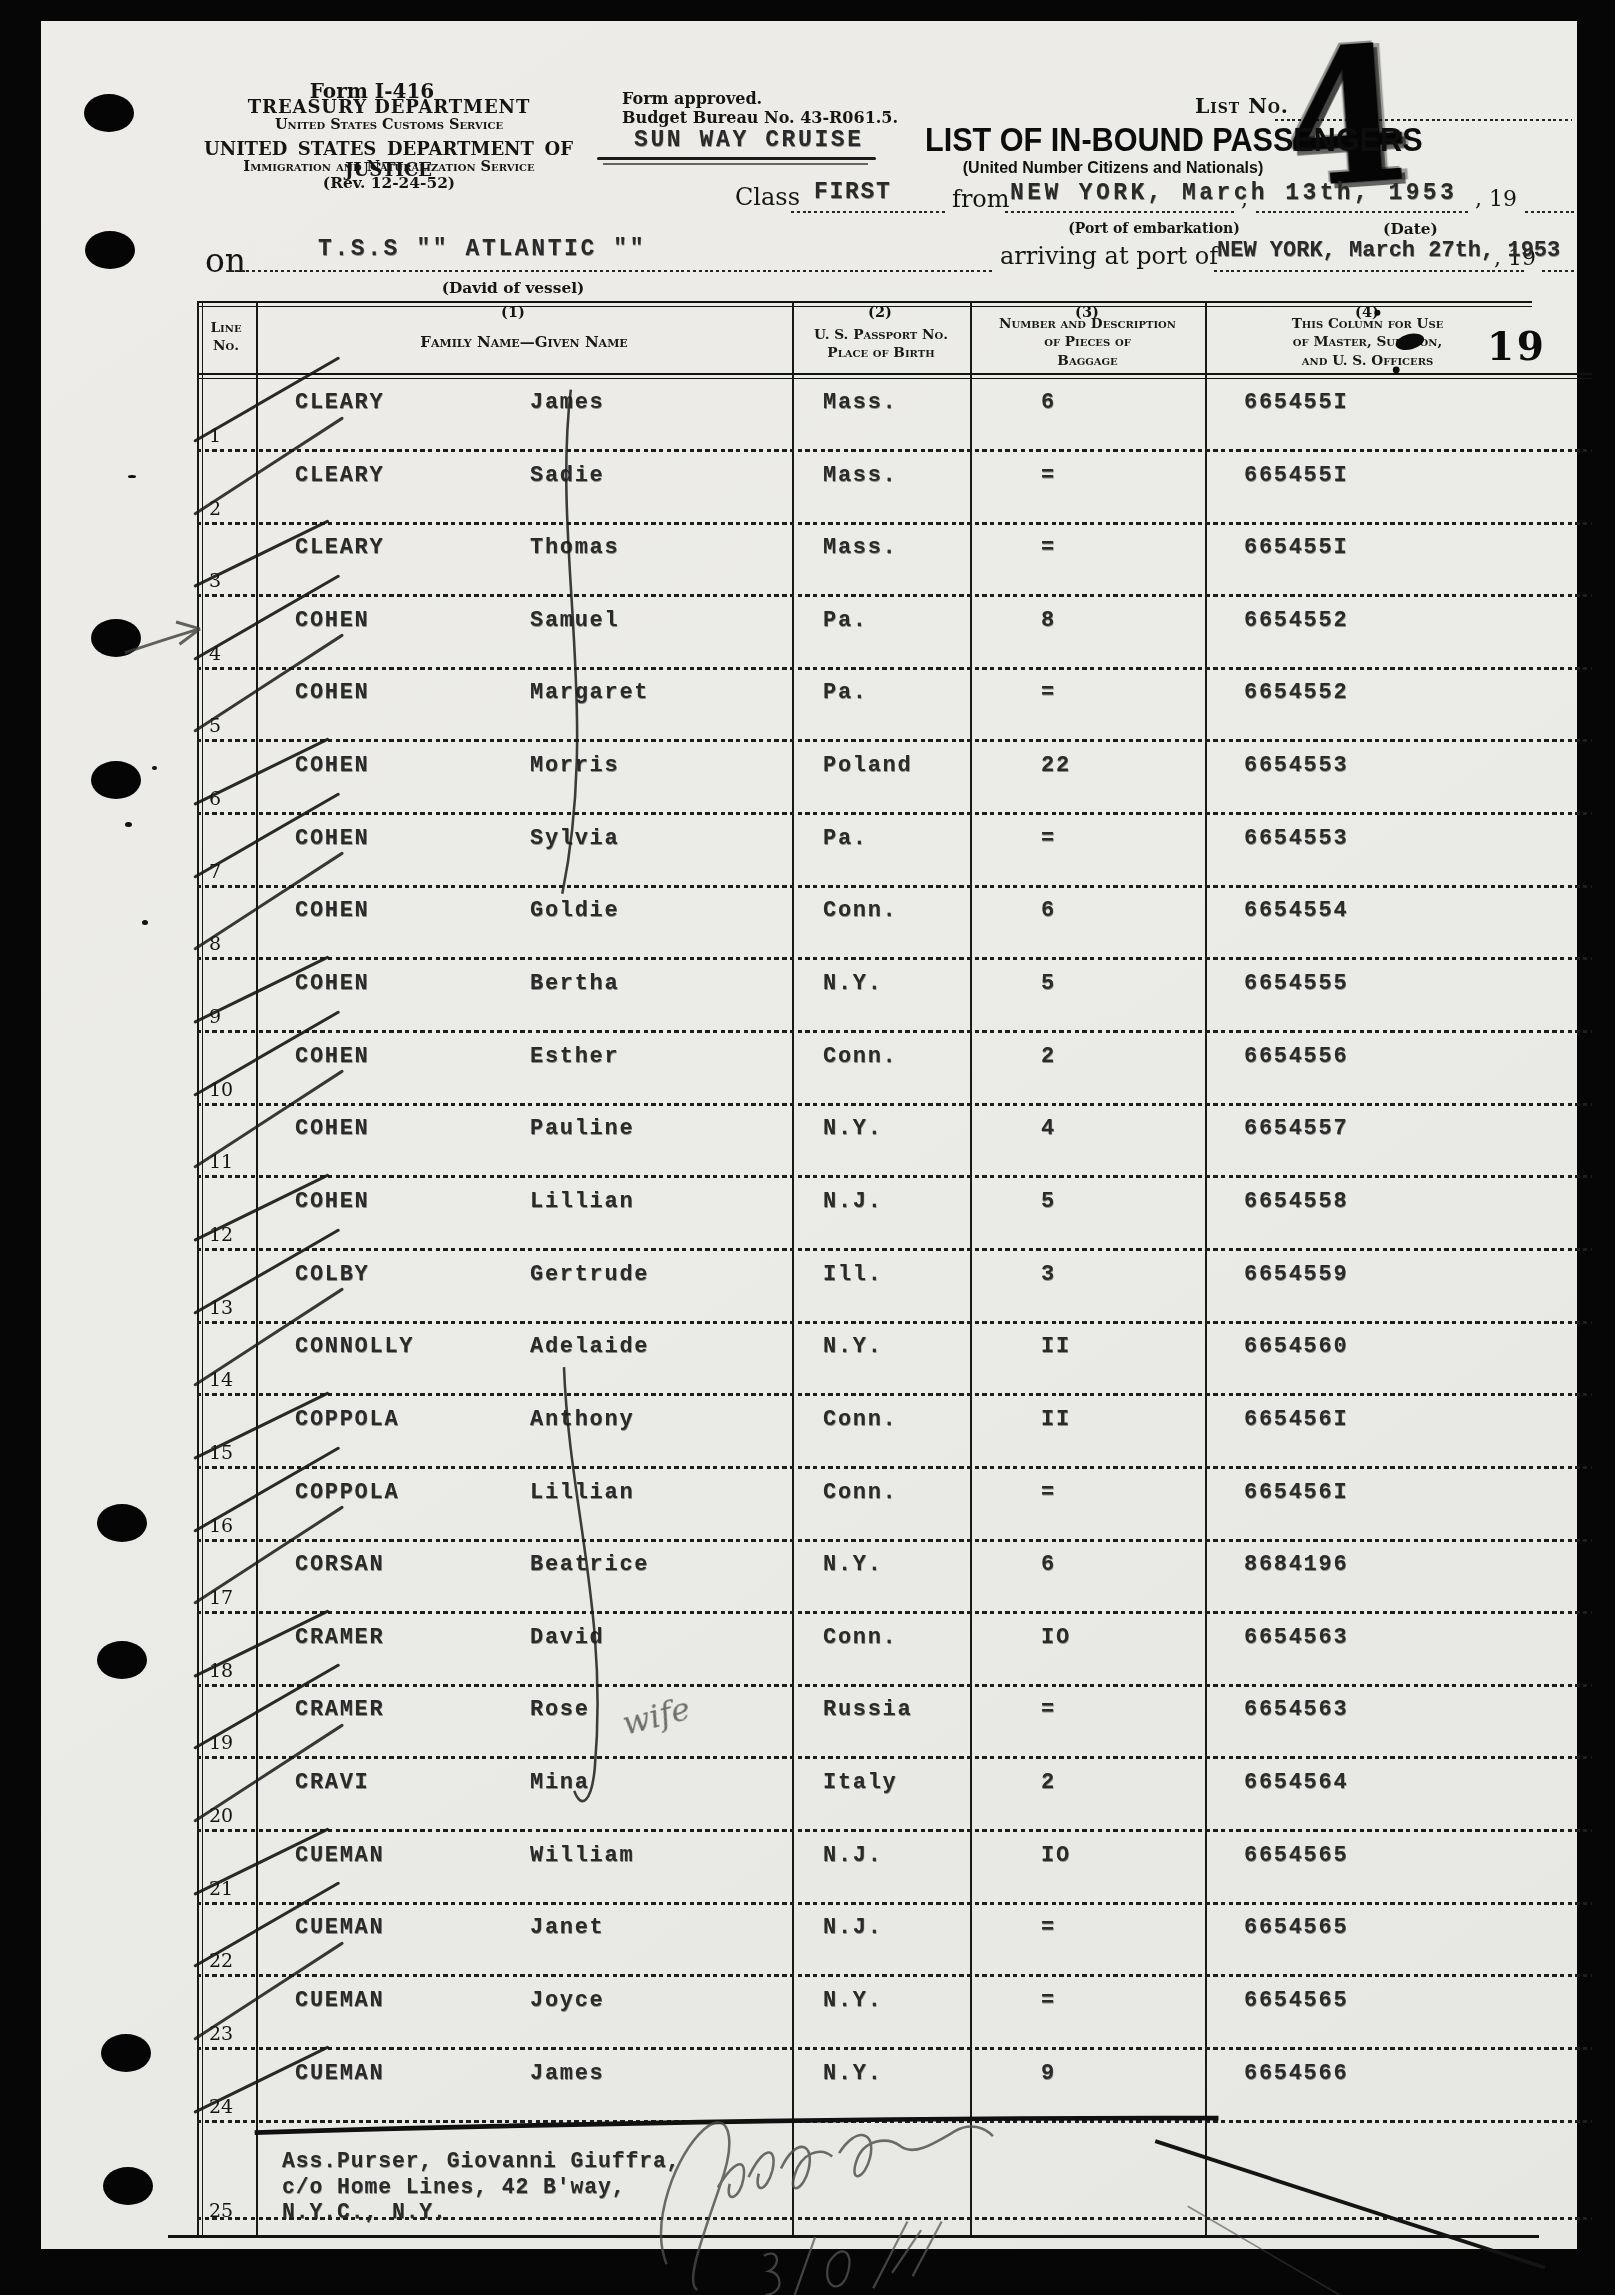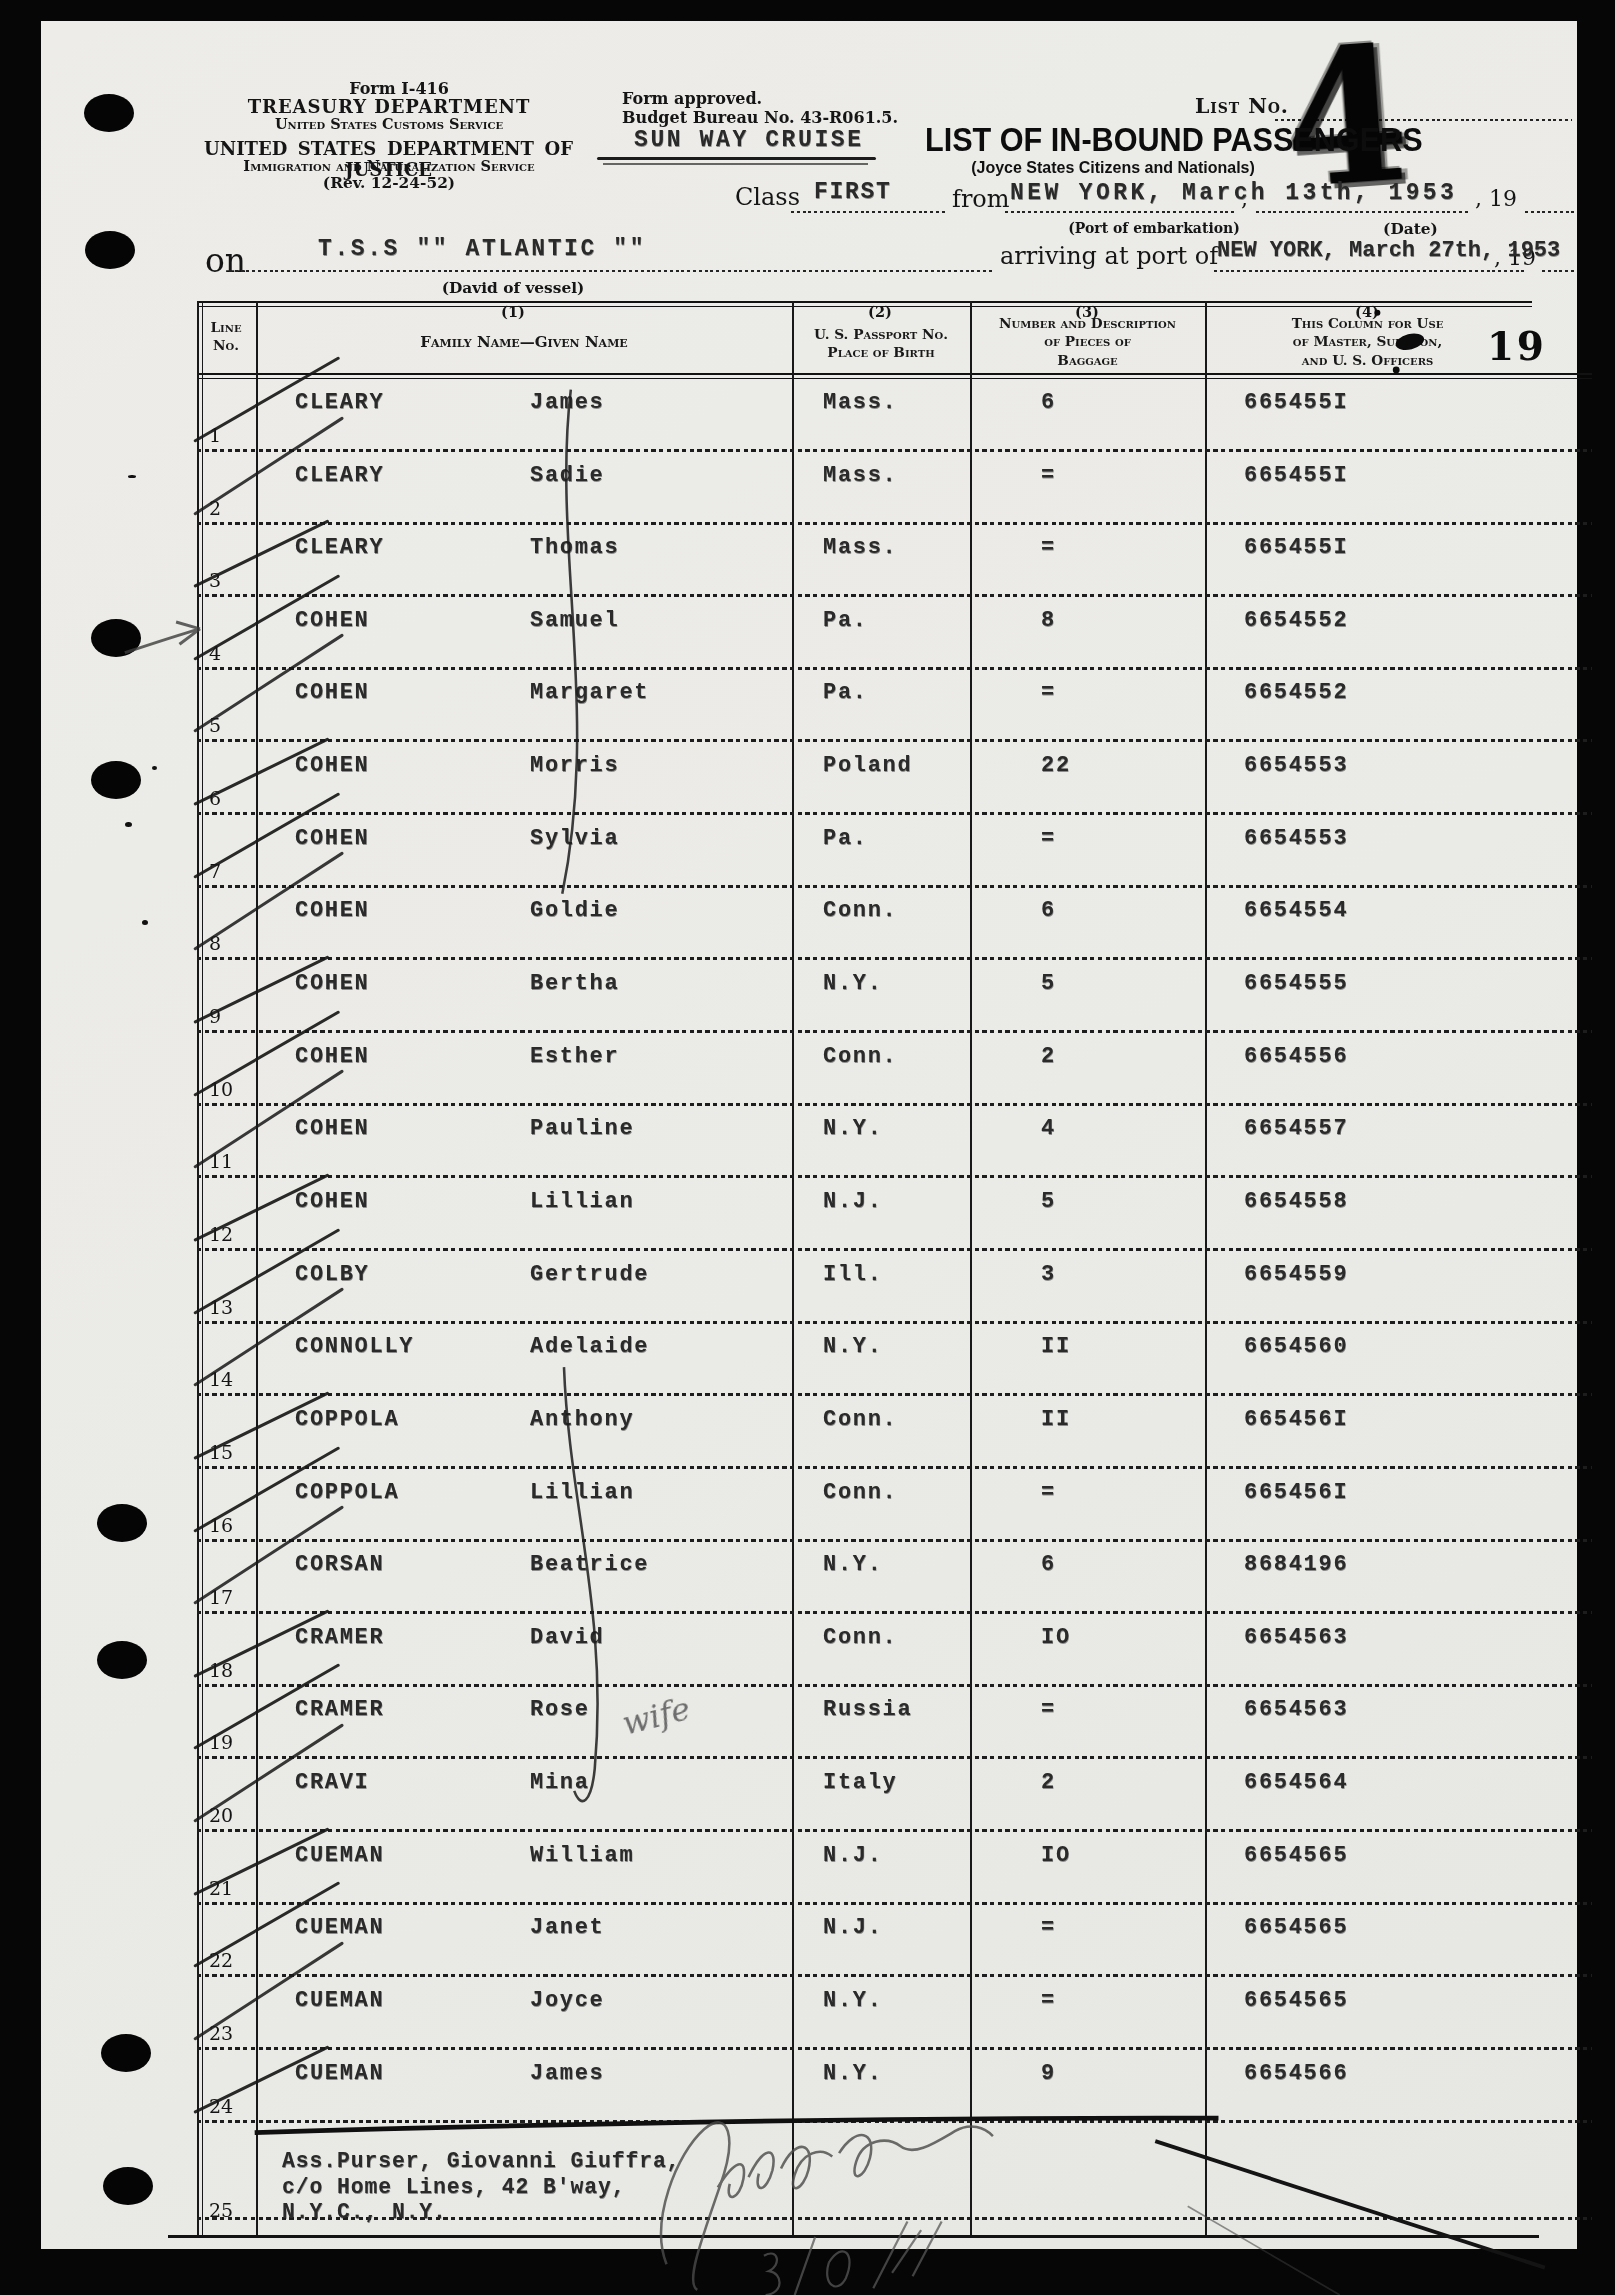--- a/index.html
+++ b/index.html
@@ -78,38 +78,38 @@
   <div class="hole" style="left:97px;top:1504px;"></div>
   <div class="hole" style="left:97px;top:1641px;"></div>
   <div class="hole" style="left:101px;top:2034px;"></div>
   <div class="hole" style="left:103px;top:2167px;"></div>
 
   <div class="speck" style="left:152px;top:766px;width:5.1px;height:4.3px;"></div>
   <div class="speck" style="left:125px;top:822px;width:6.8px;height:5.1px;"></div>
   <div class="speck" style="left:142px;top:920px;width:6px;height:5.1px;"></div>
   <div class="speck" style="left:128px;top:475px;width:7.7px;height:3.4px;"></div>
 
-  <div class="abs printed bold center" style="left:211px;top:79px;width:376px;font-size:16px;">Form I-416</div>
+  <div class="abs printed bold center" style="left:184px;top:79px;width:376px;font-size:20px;">Form I-416</div>
   <div class="abs printed bold center" style="left:201px;top:96px;width:376px;font-size:18px;letter-spacing:0.9px;">TREASURY DEPARTMENT</div>
   <div class="abs printed bold sc center" style="left:201px;top:115px;width:376px;font-size:14.5px;">United States Customs Service</div>
   <div class="abs printed bold center" style="left:192px;top:138px;width:393px;font-size:18px;word-spacing:4.3px;">UNITED STATES DEPARTMENT OF JUSTICE</div>
   <div class="abs printed bold sc center" style="left:201px;top:157px;width:376px;font-size:14.5px;">Immigration and Naturalization Service</div>
   <div class="abs printed bold center" style="left:201px;top:174px;width:376px;font-size:15.4px;">(Rev. 12-24-52)</div>
 
   <div class="abs printed bold" style="left:622px;top:89px;font-size:16px;">Form approved.</div>
   <div class="abs printed bold" style="left:622px;top:108px;font-size:16px;">Budget Bureau No. 43-R061.5.</div>
   <div class="abs typed" style="left:634px;top:127px;font-size:23px;letter-spacing:2.6px;">SUN WAY CRUISE</div>
   <div class="abs" style="left:597px;top:157px;width:279px;height:3.4px;background:#1b1b1b;border-radius:1.7px;"></div>
   <div class="abs" style="left:603px;top:163px;width:265px;height:1.7px;background:#2c2c2c;opacity:.7;"></div>
 
   <div class="abs printed bold sc" style="left:1195px;top:94px;font-size:20.5px;letter-spacing:0.9px;">List No.</div>
   <div class="fdot" style="left:1275px;top:119px;width:297px;"></div>
   <div class="bigfour">4</div>
   <div class="abs title" style="left:925px;top:120px;">LIST OF IN-BOUND PASSENGERS</div>
-  <div class="abs sans bold center" style="left:925px;top:159px;width:376px;font-size:16px;color:#111;">(Joyce States Citizens and Nationals)</div>
+  <div class="abs sans bold center" style="left:925px;top:159px;width:376px;font-size:16px;color:#111;">(United Number Citizens and Nationals)</div>
 
   <div class="abs printed" style="left:735px;top:183px;font-size:24px;">Class</div>
   <div class="fdot" style="left:791px;top:211px;width:157px;"></div>
   <div class="abs typed" style="left:814px;top:179px;font-size:23px;">FIRST</div>
   <div class="abs printed" style="left:952px;top:185px;font-size:24px;">from</div>
   <div class="fdot" style="left:1005px;top:211px;width:231px;"></div>
   <div class="abs printed" style="left:1241px;top:186px;font-size:22px;">,</div>
   <div class="fdot" style="left:1256px;top:211px;width:215px;"></div>
   <div class="abs printed" style="left:1475px;top:186px;font-size:22px;">, 19</div>
   <div class="fdot" style="left:1525px;top:211px;width:50px;"></div>

